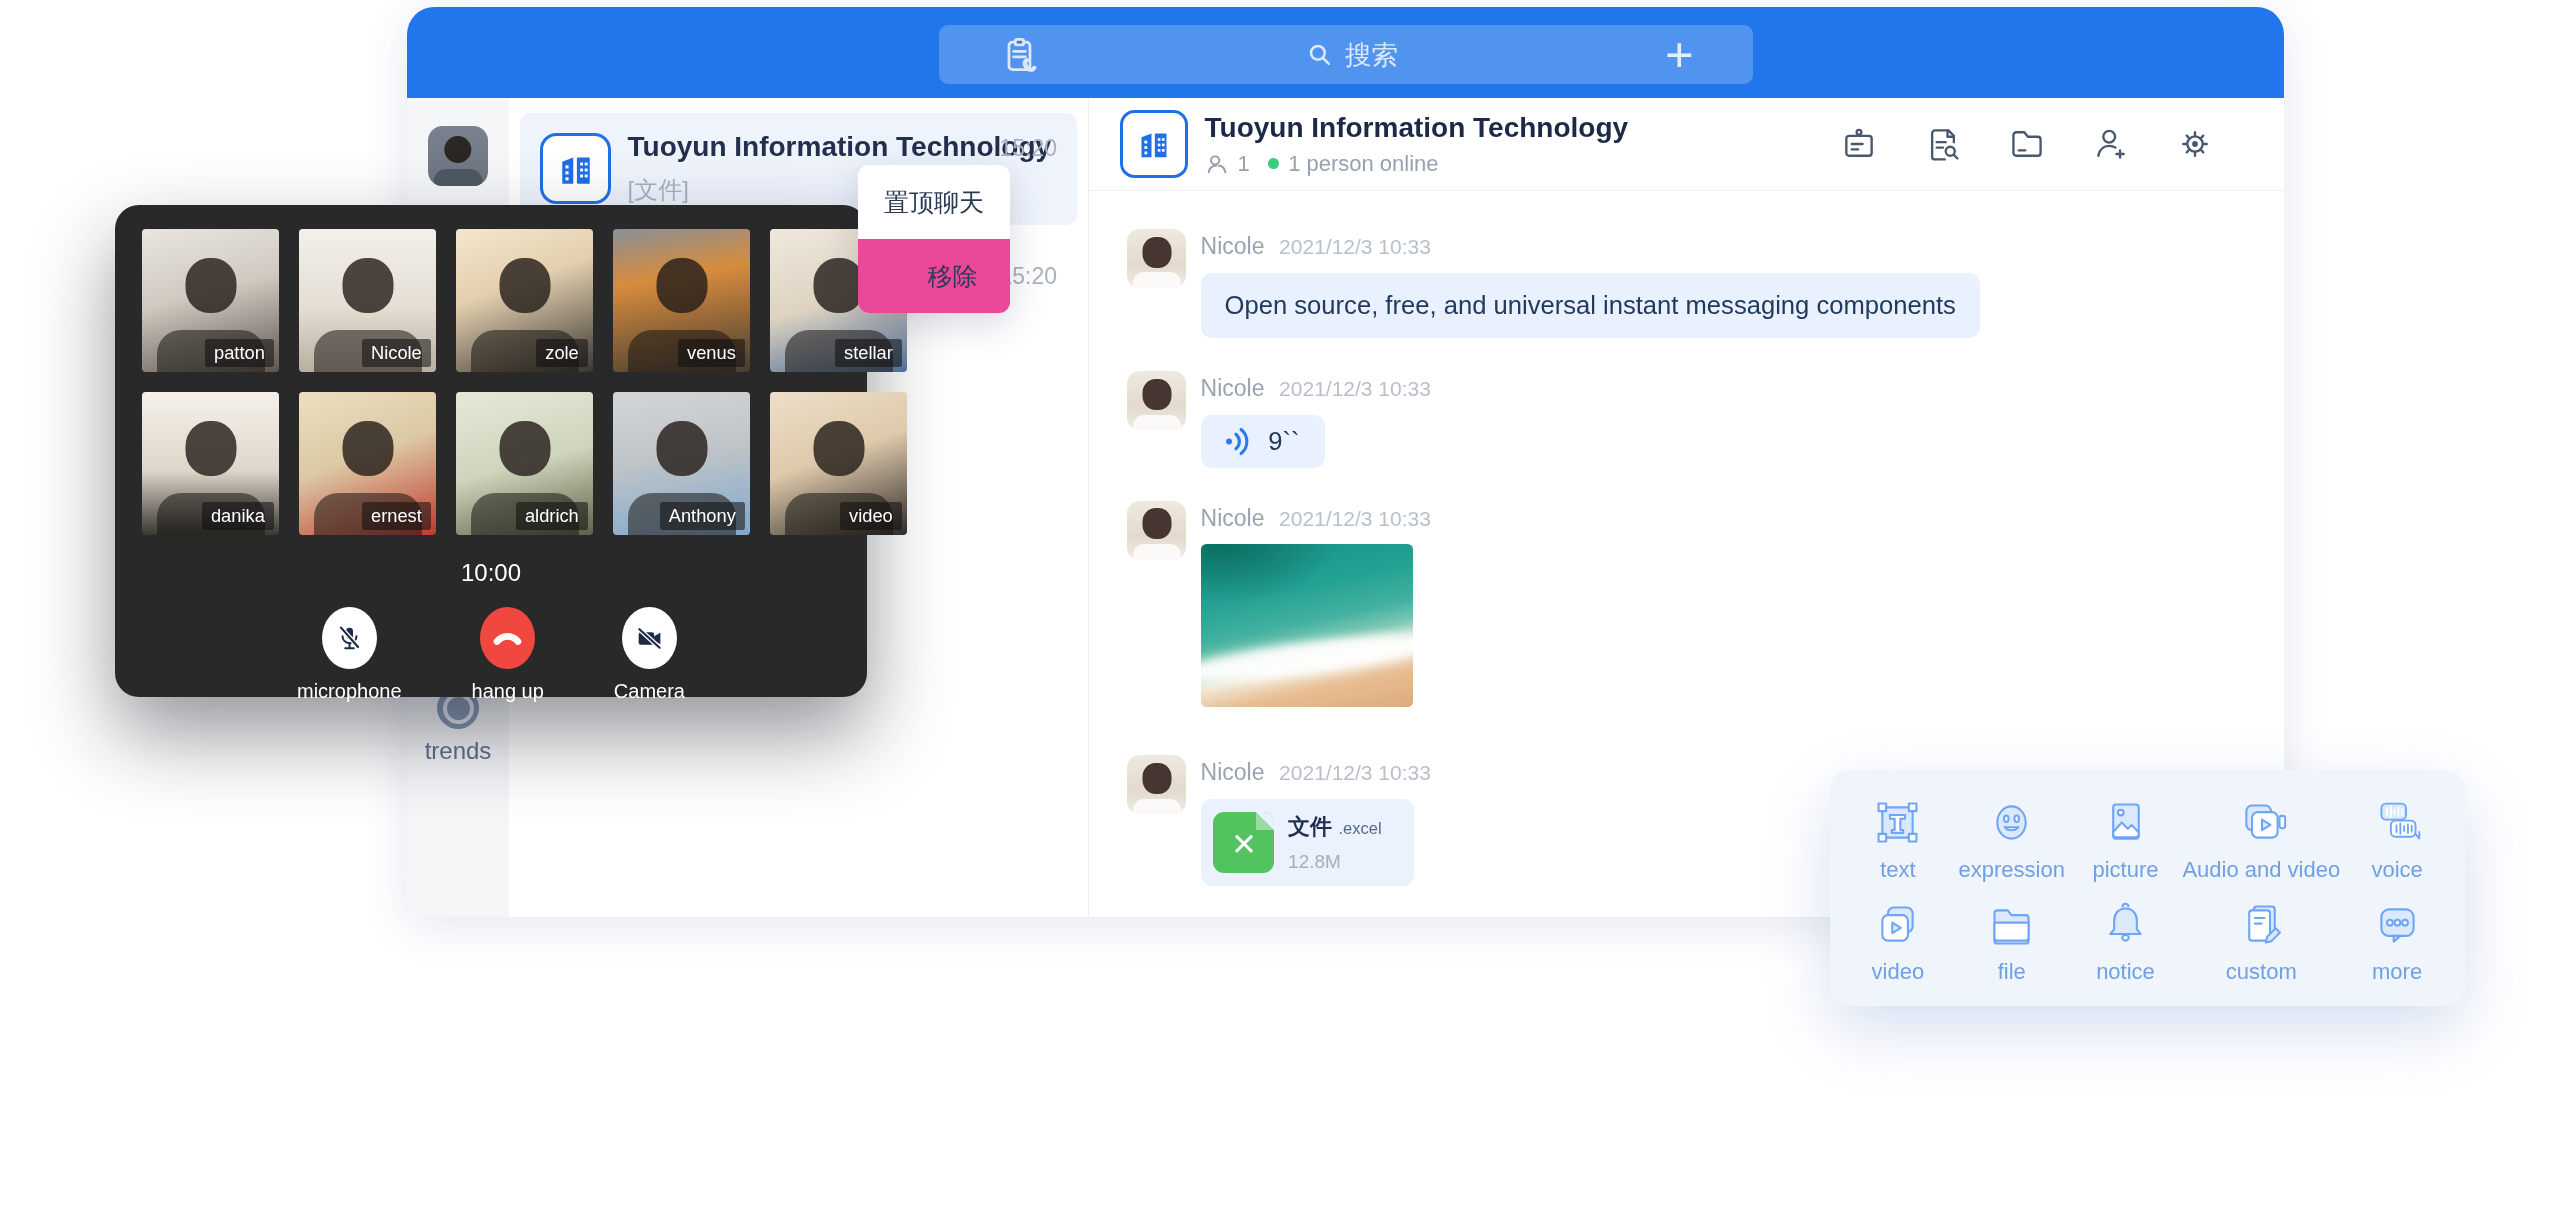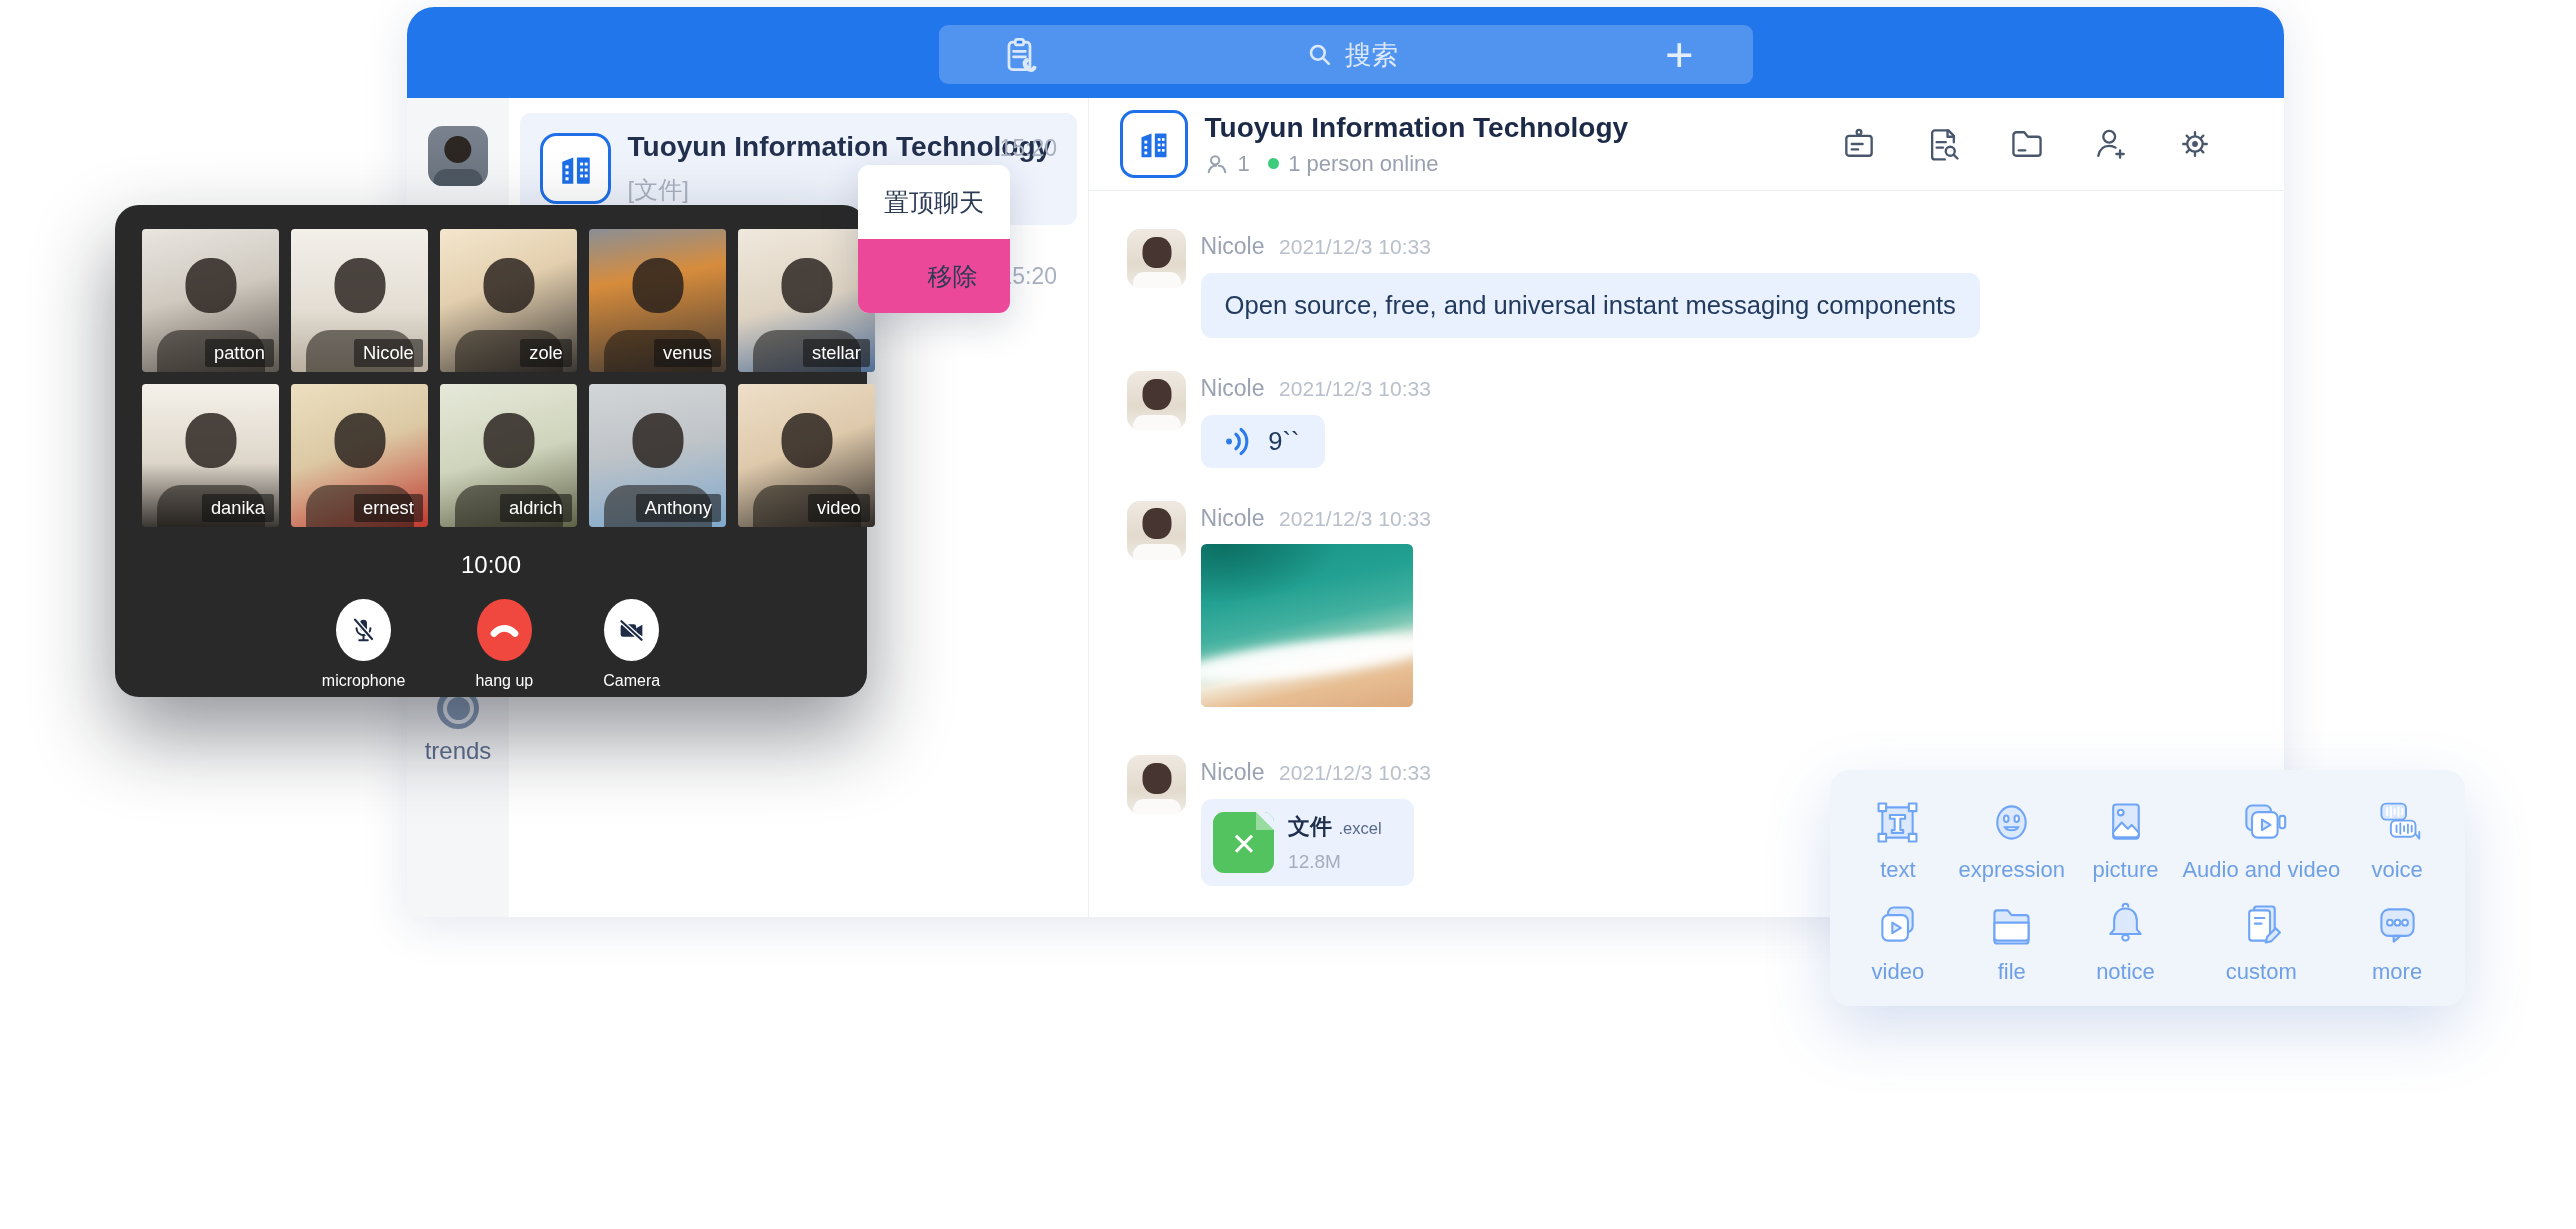--- a/index.html
+++ b/index.html
@@ -100,21 +100,21 @@
                       display:flex; align-items:center; gap:19px; }
   .ticon { width:42px; height:42px; cursor:pointer; }
   .send-btn { position:absolute; right:33px; bottom:29px; background:#2878E8; color:#000000;
               font-size:27.4px; border:none; border-radius:10px; padding:15.6px 37px; cursor:pointer; }
 
   
   .call-overlay { position:absolute; left:115px; top:205px; width:752px; height:492px;
                   background:#292929; border-radius:24px; z-index:5;
                   box-shadow:0 37px 82px rgba(15,20,30,.45); }
   .call-grid { display:grid; grid-template-columns:repeat(5,137px); grid-auto-rows:143px;
-               gap:12px; padding:24px 0 0 27.4px; }
+               gap:20px; padding:24px 0 0 27.4px; }
   .tile { position:relative; border-radius:3.7px; overflow:hidden; cursor:pointer; }
   .tile::before { content:""; position:absolute; left:50%; top:20%; transform:translateX(-50%);
                   width:51px; height:55px; border-radius:46%; background:rgba(38,31,27,.82); }
   .tile::after { content:""; position:absolute; left:50%; bottom:-11px; transform:translateX(-50%);
                  width:108px; height:53px; border-radius:24px 24px 0 0; background:rgba(25,21,19,.55); }
   .tag { position:absolute; right:5.5px; bottom:5.5px; z-index:2; background:rgba(15,15,15,.55);
          color:#fff; font-size:18.3px; padding:2.7px 9.1px; border-radius:2.7px; }
   .t0{background:linear-gradient(165deg,#e9e5df 0%,#cfc9c0 45%,#5c564f 100%);}
   .t1{background:linear-gradient(180deg,#f3f0ea 0%,#e4ded4 55%,#b9ae9f 100%);}
   .t2{background:linear-gradient(160deg,#f4e6cd 0%,#e3cfae 40%,#3a3633 100%);}
@@ -125,21 +125,21 @@
   .t7{background:linear-gradient(165deg,#e6e9d9 0%,#cfd4bc 50%,#5d6247 100%);}
   .t8{background:linear-gradient(170deg,#d3d6d8 0%,#bfc4c8 45%,#7fa8cc 100%);}
   .t9{background:linear-gradient(160deg,#eedfc9 0%,#dec9ab 45%,#2f2b28 100%);}
   .call-timer { text-align:center; color:#fff; font-size:24px; margin-top:24px; }
   .call-controls { display:flex; justify-content:center; gap:70px; margin-top:20px; }
   .ctrl { text-align:center; }
   .ctrl-btn { width:55px; height:62px; border-radius:50%; border:none; cursor:pointer;
               display:flex; align-items:center; justify-content:center; margin:0 auto; }
   .ctrl-white { background:#fff; }
   .ctrl-red { background:#F0483E; }
-  .ctrl-label { margin-top:11px; color:#fff; font-size:16px; }
+  .ctrl-label { margin-top:11px; color:#fff; font-size:20px; }
 
   
   .context-menu { position:absolute; left:858px; top:165px; width:152px; background:#fff;
                   border-radius:11px; overflow:hidden; z-index:6;
                   box-shadow:0 11px 37px rgba(30,40,70,.18); }
   .cm-item { height:74px; display:flex; align-items:center; justify-content:center;
              font-size:25px; color:#2B3A55; cursor:pointer; }
   .cm-item.hover { background:#ec4899;padding-left:37px; }
 
   

